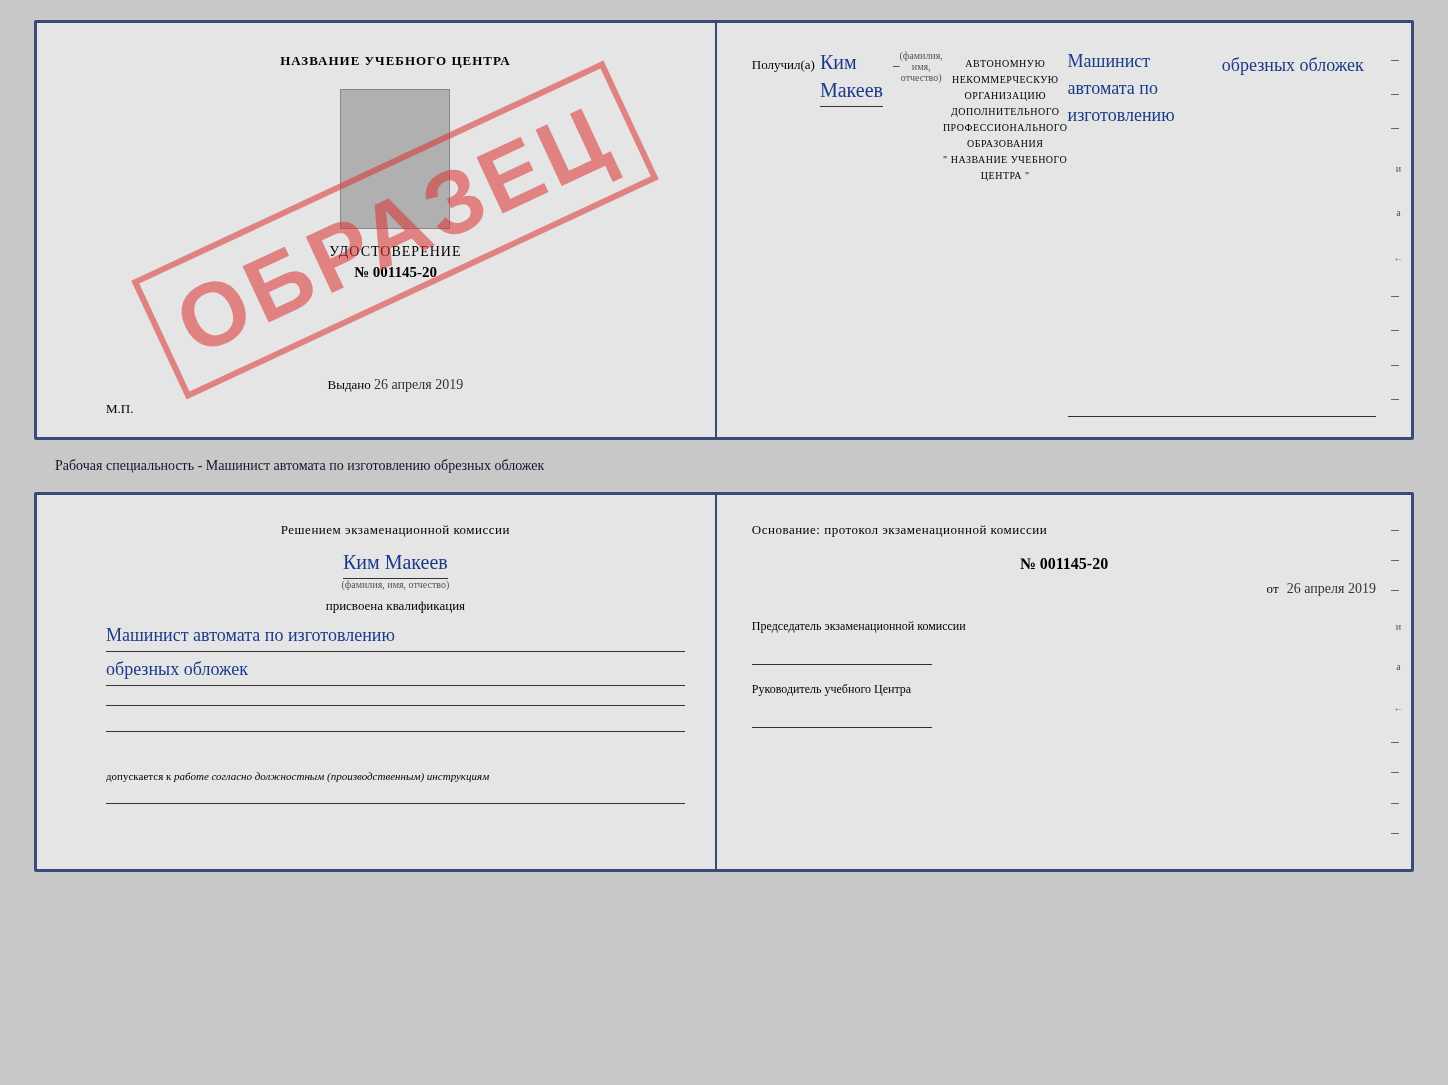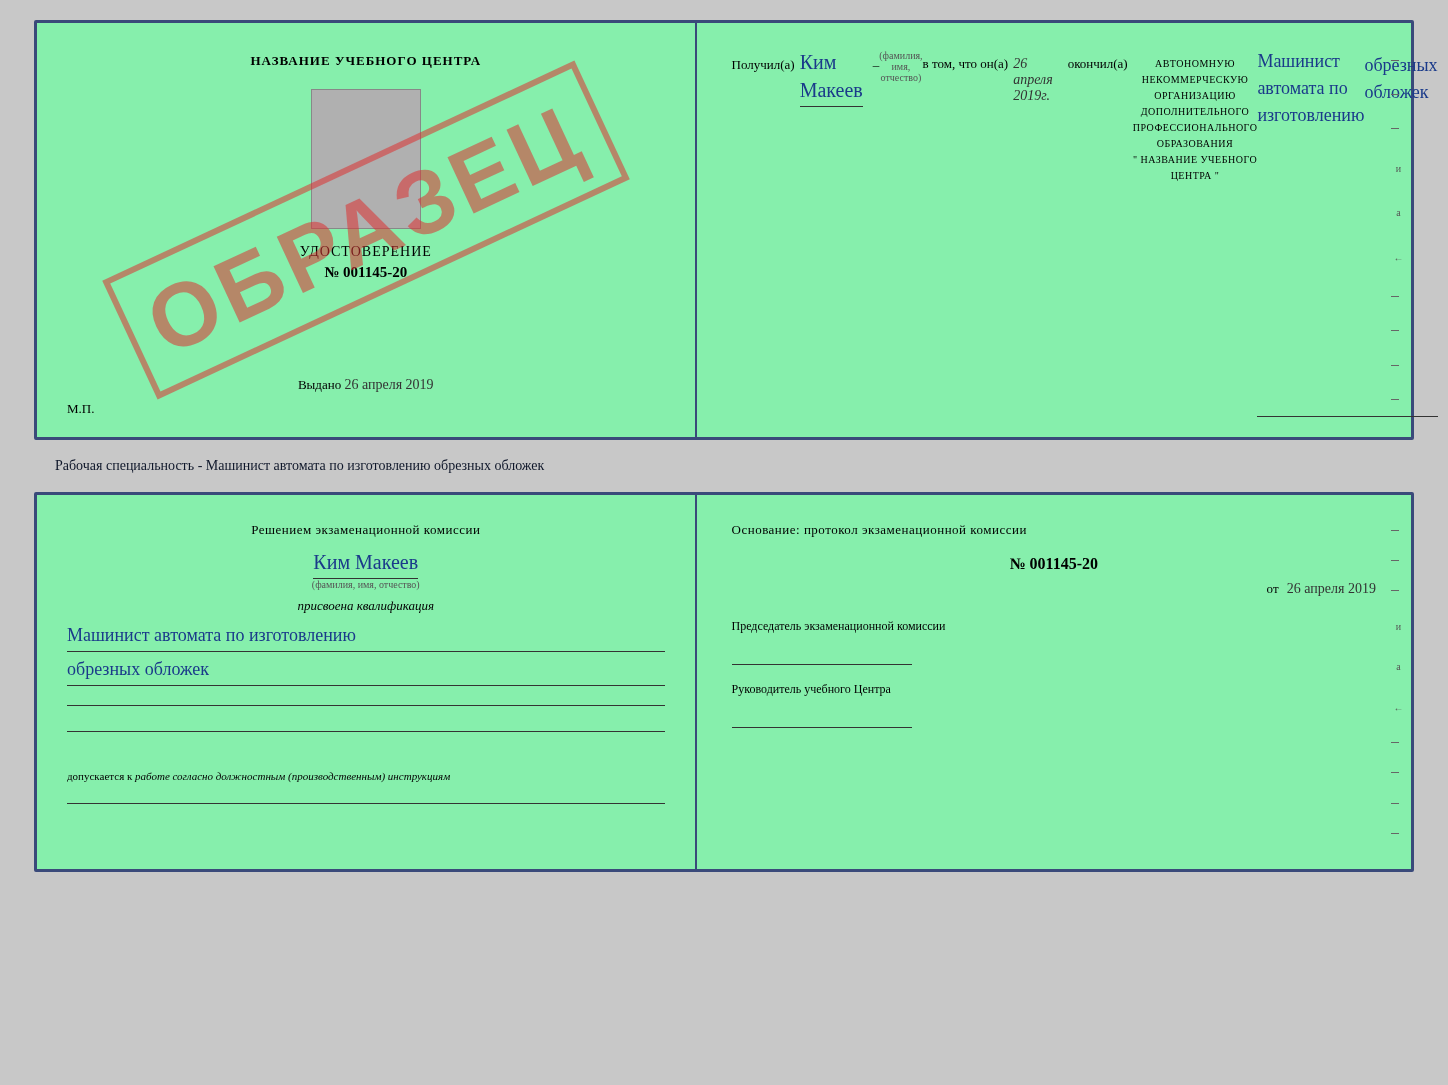--- a/index.html
+++ b/index.html
@@ -12,25 +12,26 @@
       flex-direction: column;
       align-items: center;
       padding: 20px;
       gap: 18px;
     }
 
     
     .document-pair {
       display: flex;
       width: 1380px;
-      background: #86efac;
+      background: #e5e5e5;
       border: 3px solid #3a4a7a;
       border-radius: 2px;
       position: relative;
       min-height: 420px;
+      padding-left: 39px;
     }
 
     .doc-left {
       width: 48%;
       border-right: 2px solid #3a4a7a;
       padding: 30px 30px 20px 30px;
       position: relative;
       display: flex;
       flex-direction: column;
       align-items: center;
@@ -194,21 +195,20 @@
       text-align: center;
       letter-spacing: 0.5px;
       margin-bottom: 8px;
       line-height: 1.5;
     }
 
     .kvali-label {
       font-size: 13px;
       text-align: center;
       margin: 8px 0 4px 0;
-      font-style: italic;
     }
 
     .blank-line {
       border-bottom: 1px solid #333;
       width: 100%;
       height: 20px;
       margin-bottom: 6px;
     }
 
     .dopuskaetsya {
@@ -317,25 +317,20 @@
 
   <div class="doc-right">
 
     <div class="field-row">
       <span class="field-label">Получил(а)</span>
       <span class="handwritten">Ким Макеев</span>
       <span style="margin-left:10px; font-size:13px;">–</span>
     </div>
     <div class="sub-label">(фамилия, имя, отчество)</div>
 
-    <div class="field-row" style="margin-top:8px;">
-      <span class="field-label">в том, что он(а)</span>
-      <span class="field-value date-handwritten">26 апреля 2019г.</span>
-      <span class="field-label" style="margin-left:15px;">окончил(а)</span>
-    </div>
 
     <div class="block-text">
       <div>АВТОНОМНУЮ НЕКОММЕРЧЕСКУЮ ОРГАНИЗАЦИЮ</div>
       <div>ДОПОЛНИТЕЛЬНОГО ПРОФЕССИОНАЛЬНОГО ОБРАЗОВАНИЯ</div>
       <div>"   НАЗВАНИЕ УЧЕБНОГО ЦЕНТРА   "</div>
     </div>
 
     <div class="handwritten-small" style="border-bottom:1px solid #333; padding-bottom:2px; width:100%;">Машинист автомата по изготовлению</div>
     <div class="handwritten-small" style="border-bottom:1px solid #333; padding-bottom:2px; width:100%; margin-top:4px;">обрезных обложек</div>
   </div>

